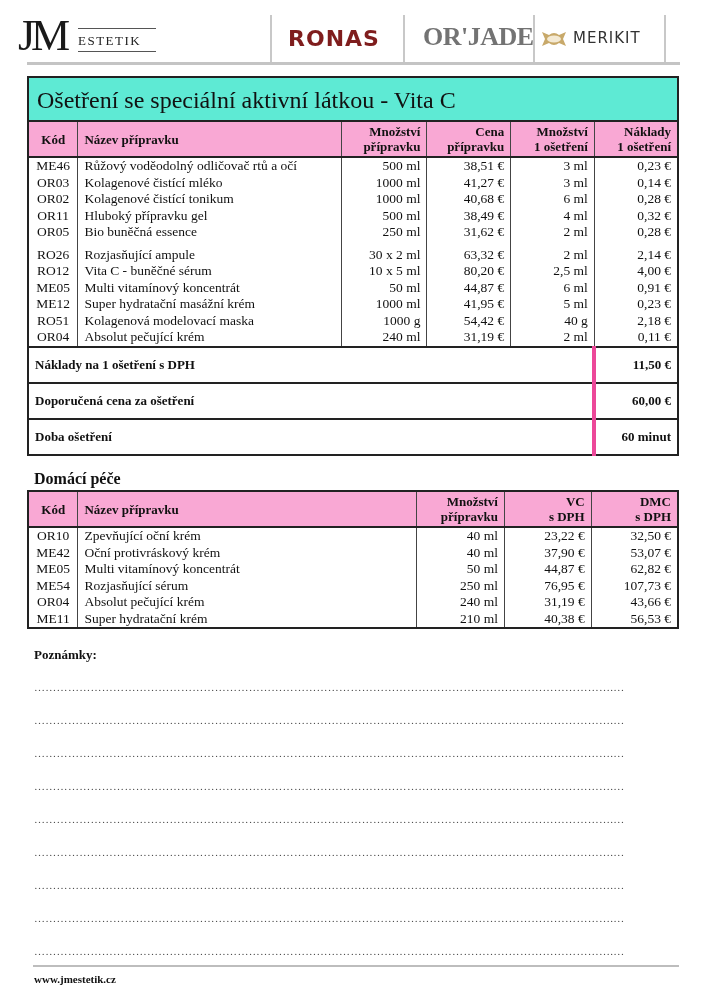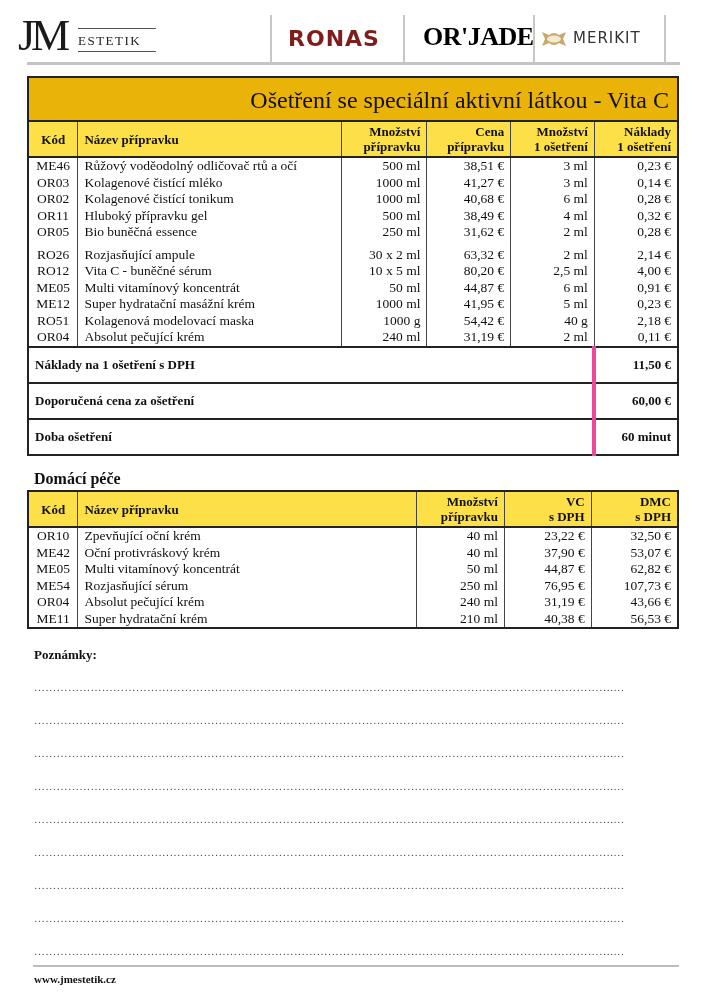--- a/index.html
+++ b/index.html
@@ -9,29 +9,29 @@
   
   .header { position: absolute; left: 13px; top: 12px; width: 650px; height: 50px; }
   .header-rule { position: absolute; left: 27px; top: 62px; width: 653px; height: 3px; background: #c4c4c4; }
   .jm-logo { position: absolute; left: 5px; top: 6px; height: 42px; width: 145px; }
   .jm-letters { position: absolute; left: 0; top: -4px; font-family: "Liberation Serif", serif; font-size: 44px; letter-spacing: -4px; color: #1a1a1a; line-height: 44px; }
   .jm-estetik { position: absolute; left: 60px; top: 15px; font-family: "Liberation Serif", serif; font-size: 13px; letter-spacing: 1.5px; color: #222; }
   .jm-line-top { position: absolute; left: 60px; top: 10px; width: 78px; height: 1px; background: #555; }
   .jm-line-bot { position: absolute; left: 60px; top: 33px; width: 78px; height: 1px; background: #555; }
   .vsep { position: absolute; top: 3px; width: 2px; height: 47px; background: #c8c8c8; }
   .ronas { position: absolute; left: 275px; top: 14px; font-family: "DejaVu Sans", sans-serif; font-size: 22px; font-weight: bold; color: #7f1d1d; letter-spacing: 1px; }
-  .orjade { position: absolute; left: 410px; top: 10px; font-family: "Liberation Serif", serif; font-size: 26px; font-weight: bold; color: #000000; letter-spacing: -0.5px; }
+  .orjade { position: absolute; left: 410px; top: 10px; font-family: "Liberation Serif", serif; font-size: 26px; font-weight: bold; color: #737373; letter-spacing: -0.5px; }
   .merikit-icon { position: absolute; left: 528px; top: 17px; width: 26px; height: 20px; }
   .merikit { position: absolute; left: 560px; top: 17px; font-family: "DejaVu Sans", sans-serif; font-size: 15px; color: #333; letter-spacing: 1px; }
 
   
   table { border-collapse: collapse; font-family: "Liberation Serif", serif; }
   .main-table { position: absolute; left: 27px; top: 76px; width: 652px; border: 2px solid #222; }
-  .main-title-cell { background: #eab308; height: 44px; font-size: 24px; font-weight: normal; padding: 2px 8px 0 8px; text-align: right; border-bottom: 2px solid #222; }
-  th.hd { background: #fde047; font-size: 13px; font-weight: bold; border-bottom: 2px solid #222; border-left: 1px solid #444; padding: 2px 6px; line-height: 15px; }
+  .main-title-cell { background: #5eead4; height: 44px; font-size: 24px; font-weight: normal; padding: 2px 8px 0 8px; text-align: left; border-bottom: 2px solid #222; }
+  th.hd { background: #f9a8d4; font-size: 13px; font-weight: bold; border-bottom: 2px solid #222; border-left: 1px solid #444; padding: 2px 6px; line-height: 15px; }
   th.hd:first-child { border-left: none; }
   th.left { text-align: left; }
   th.center { text-align: center; }
   th.right { text-align: right; }
   td.c { font-size: 13.5px; line-height: 16.5px; padding: 0 6px; border-left: 1px solid #444; white-space: nowrap; }
   td.c:first-child { border-left: none; text-align: center; }
   td.r { text-align: right; }
   tr.gap td { height: 6px; }
   .sum-row td { border-top: 2px solid #222; font-size: 13px; font-weight: bold; padding: 3px 6px; height: 36px; }
   .sum-row td.val { text-align: right; border-left: 4px solid #ec4899; }

